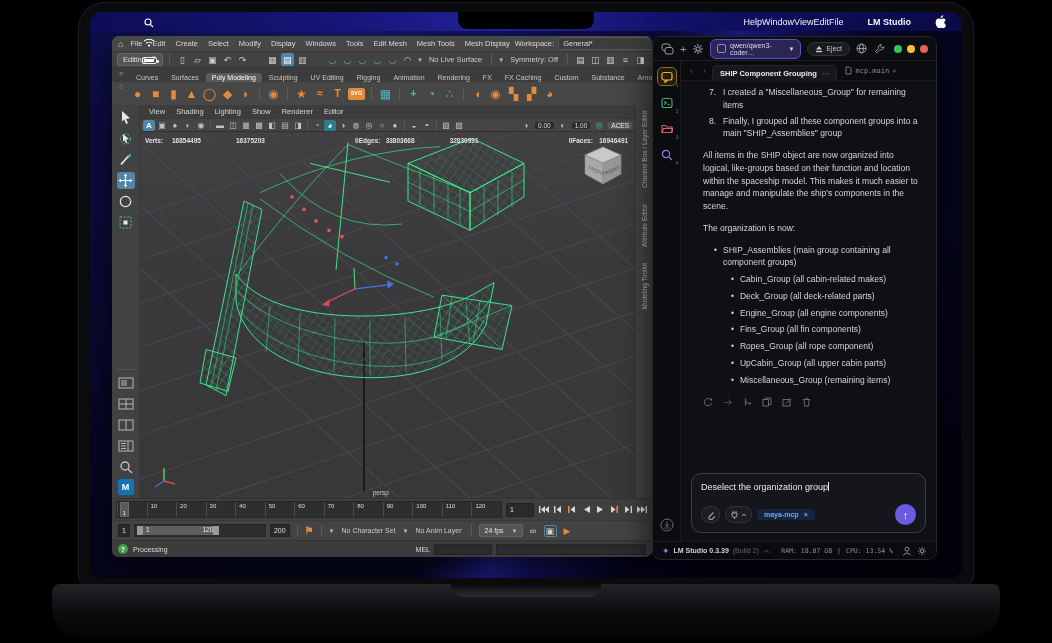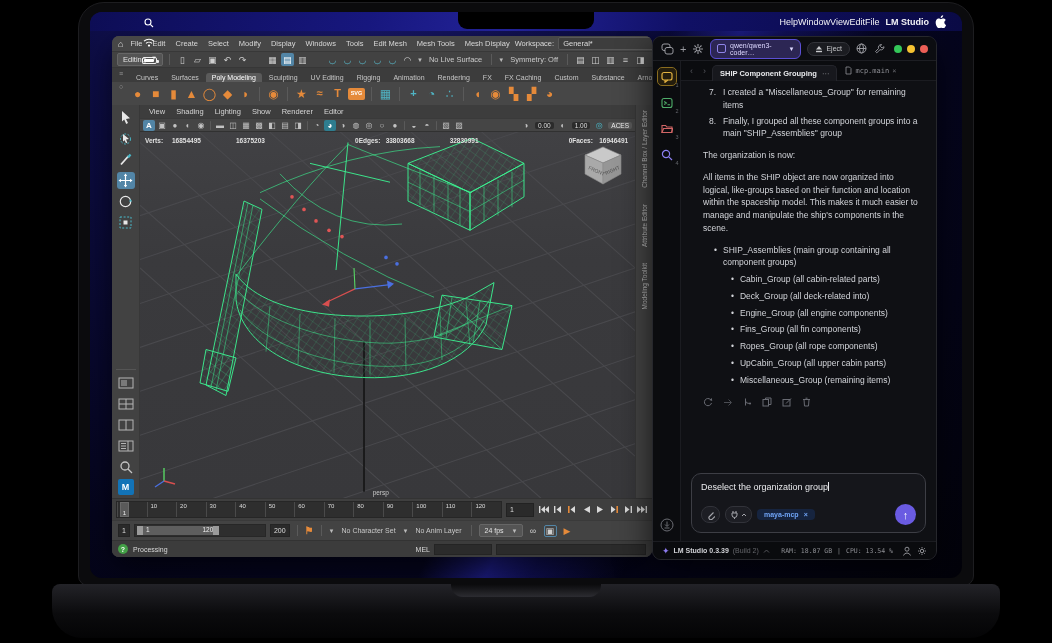--- a/index.html
+++ b/index.html
@@ -24,21 +24,21 @@
       linear-gradient(115deg, rgba(40,40,190,0) 52%, rgba(46,46,205,.55) 58%, rgba(30,30,160,.4) 62%, rgba(0,0,0,0) 70%),
       radial-gradient(ellipse at 30% -10%, #1c1c7a 0%, #0c0c42 35%, #05051e 70%, #020209 100%); }
 
   
   .menubar { position:absolute; top:0; left:0; right:0; height:19px; z-index:5;
     display:flex; justify-content:space-between; align-items:center; padding:0 16px;
     color:#fff; font-size:9px;
     background:linear-gradient(100deg,#0d0d55 0%,#17177e 32%,#232399 48%,#101065 68%,#0a0a45 100%); }
   .mb-left { display:flex; align-items:center; gap:10px;flex-direction:column; }
   .mb-datetime { font-family:"DejaVu Sans",sans-serif; font-size:8.5px; }
-  .mb-right { display:flex; align-items:center; gap:6px; }
+  .mb-right { display:flex; align-items:center; gap:24px; }
   .mb-item { opacity:.95; }
   .mb-item.bold { font-weight:bold; }
   .battery { width:15px; height:7px; border:1px solid rgba(255,255,255,.9); border-radius:2px; position:relative; }
   .battery::after { content:""; position:absolute; right:-3px; top:1.5px; width:2px; height:3px; background:rgba(255,255,255,.9); border-radius:0 1px 1px 0; }
   .battery .lvl { position:absolute; left:1px; top:1px; bottom:1px; width:10px; background:#fff; border-radius:1px; }
   .notch { position:absolute; top:0; left:50%; transform:translateX(-50%);
     width:136px; height:17px; background:#000; border-radius:0 0 9px 9px; z-index:6; }
 
   
   .maya { position:absolute; left:22px; top:24px; width:540px; height:521px;
@@ -1008,46 +1008,46 @@
             <div>
                 <div class="chat-num">
                 <span class="num">7.</span>
                 <span>I created a "Miscellaneous_Group" for remaining items</span>
               </div>
                 <div class="chat-num">
                 <span class="num">8.</span>
                 <span>Finally, I grouped all these component groups into a main "SHIP_Assemblies" group</span>
               </div>
               </div>
+            <p>All items in the SHIP object are now organized into logical, like-groups based on their function and location within the spaceship model. This makes it much easier to manage and manipulate the ship's components in the scene.</p>
             <p>The organization is now:</p>
-            <p>All items in the SHIP object are now organized into logical, like-groups based on their function and location within the spaceship model. This makes it much easier to manage and manipulate the ship's components in the scene.</p>
             <div class="b1">
               <span class="blt">•</span>
                 <span>SHIP_Assemblies (main group containing all component groups)</span>
             </div>
             <div>
                 <div class="b2">
                 <span class="blt">•</span>
-                  <span>Cabin_Group (all cabin-related parts)</span>
+                  <span>Cabin_Group (all cabin-related makes)</span>
               </div>
                 <div class="b2">
                 <span class="blt">•</span>
-                  <span>Deck_Group (all deck-related into)</span>
+                  <span>Deck_Group (all deck-related parts)</span>
               </div>
                 <div class="b2">
                 <span class="blt">•</span>
                   <span>Engine_Group (all engine components)</span>
               </div>
                 <div class="b2">
                 <span class="blt">•</span>
                   <span>Fins_Group (all fin components)</span>
               </div>
                 <div class="b2">
                 <span class="blt">•</span>
-                  <span>Ropes_Group (all rope components)</span>
+                  <span>Ropes_Group (all rope component)</span>
               </div>
                 <div class="b2">
                 <span class="blt">•</span>
                   <span>UpCabin_Group (all upper cabin parts)</span>
               </div>
                 <div class="b2">
                 <span class="blt">•</span>
                   <span>Miscellaneous_Group (remaining items)</span>
               </div>
               </div>

